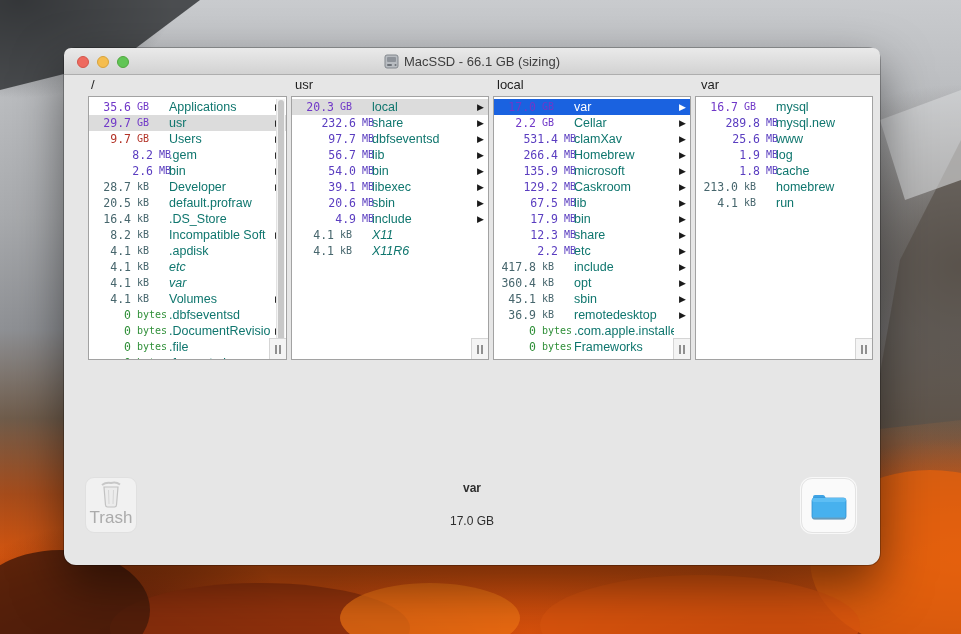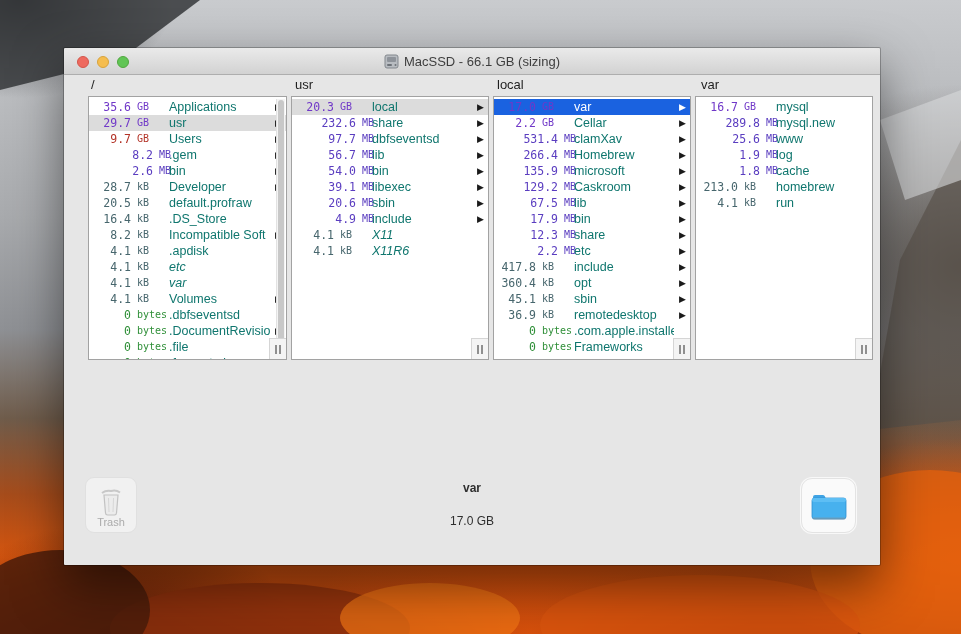--- a/index.html
+++ b/index.html
@@ -14,21 +14,21 @@
       radial-gradient(260px 160px at 100% 88%, rgba(236,98,14,.9), rgba(236,98,14,0) 75%),
       radial-gradient(300px 170px at 55% 100%, rgba(222,84,12,.9), rgba(222,84,12,0) 75%),
       radial-gradient(240px 150px at 12% 100%, rgba(90,30,10,.95), rgba(90,30,10,0) 75%),
       linear-gradient(180deg, #c9cbce 0%, #a8aaad 34%, #8e9094 52%, #6f5c4b 66%, #a64c1b 78%, #d4550f 88%, #93300a 100%);
   }
   .wallpaper-svg { position:absolute; inset:0; }
 
   
   .window {
     position:absolute; left:64px; top:48px; width:816px; height:517px;
-    border-radius:1px; background:#e6e6e6;
+    border-radius:12px; background:#e6e6e6;
     box-shadow:0 20px 50px rgba(0,0,0,.5), 0 0 0 1px rgba(0,0,0,.25);
   }
   .titlebar {
     position:absolute; left:0; top:0; right:0; height:27px;
     border-radius:7px 7px 0 0;
     background:linear-gradient(180deg,#eaeaea,#d2d2d2);
     border-bottom:1px solid #aeaeae;
   }
   .traffic { position:absolute; top:7.5px; width:12px; height:12px; border-radius:50%; }
   .tl-close { left:13px; background:#ee6a5f; border:1px solid #d3564b; }
@@ -75,21 +75,21 @@
   
   .grip { position:absolute; right:0; bottom:0; width:17px; height:21px;
           background:#f4f4f4; border-left:1px solid #d5d5d5; border-top:1px solid #d5d5d5;
           display:flex; align-items:center; justify-content:center; gap:2px; }
   .grip i { display:block; width:2px; height:9px; background:#8f8f8f; }
 
   
   .trash-btn { position:absolute; left:21px; top:429px; width:52px; height:56px;
     border-radius:9px; background:#f1f1f1; border:1px solid #e0e0e0;
     display:flex; flex-direction:column; align-items:center; justify-content:flex-end; padding-bottom:4px; }
-  .trash-label { font-size:11px; color:#ababab; }
+  .trash-label { font-size:17px; color:#ababab; }
   .sel-info { position:absolute; left:0; right:0; top:433px; text-align:center; }
   .sel-name { font-size:12px; font-weight:bold; color:#2e2e2e; }
   .sel-size { font-size:12px; color:#2e2e2e; margin-top:19px; }
   .folder-btn { position:absolute; left:737px; top:430px; width:55px; height:55px;
     border-radius:11px; background:#fafafa; border:1px solid #e3e3e3;
     box-shadow:0 0 0 1px rgba(255,255,255,.7);
     display:flex; align-items:center; justify-content:center; }
 </style>
 </head>
 <body>

